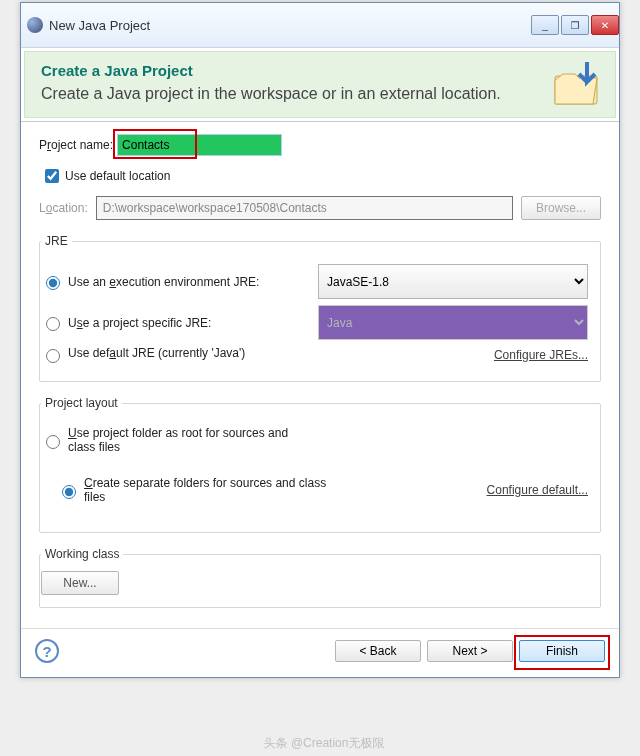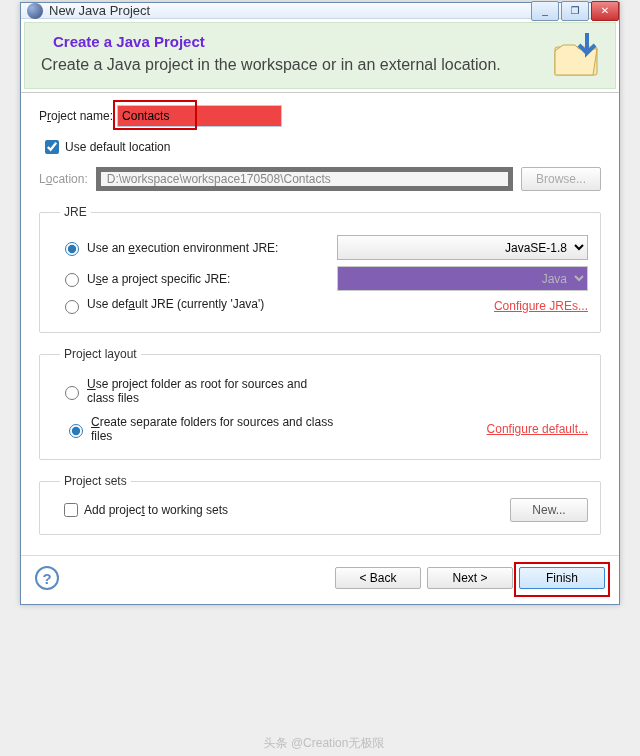--- a/index.html
+++ b/index.html
@@ -1,49 +1,49 @@
 <!DOCTYPE html>
 <html><head>
 <meta charset="utf-8">
 <style>
   * { box-sizing: border-box; font-family: "Segoe UI", Tahoma, sans-serif; }
   body { margin: 0; background: #eee; width: 640px; height: 756px; overflow: hidden; }
   .window { width: 600px; margin: 2px auto; border: 1px solid #6b8bb1; background: #fff; box-shadow: 0 0 6px rgba(0,0,0,.2); }
-  .titlebar { height: 16px; background: linear-gradient(#f7fbff,#e4eefb); display: flex; align-items:center; border-bottom:1px solid #c8d6e6;justify-content:flex-end;}
+  .titlebar { height: 45px; background: linear-gradient(#f7fbff,#e4eefb); display: flex; align-items:center; border-bottom:1px solid #c8d6e6;justify-content:flex-end;}
   .eclipse-ico{width:16px;height:16px;margin:0 6px;border-radius:50%;background:radial-gradient(circle at 30% 30%,#9ab5e0,#3a4b7a);}
   .title-text{font-size:13px;color:#333;}
   .spacer{flex:1;}
   .winbtns{display:flex;}
   .winbtn{width:28px;height:20px;border:1px solid #7a93b5;background:linear-gradient(#eaf3ff,#cadef5);margin-left:2px;display:flex;align-items:center;justify-content:center;font-size:10px;color:#2b4469;border-radius:2px;}
   .winbtn.close{background:linear-gradient(#e88,#c33);color:#fff;border-color:#a22;}
   .header{background:#fff;border-bottom:1px solid #c9c9c9;padding:0;}
   .header-inner{background:#e6f3e3;border:1px solid #cfe4cb;margin:3px;padding:10px 16px 14px 16px;position:relative;}
-  .header h1{margin:0 0 6px 12px;font-size:15px;font-weight:bold;color:#6d28d9;}
+  .header h1{margin:0 0 6px 0;font-size:15px;font-weight:bold;color:#0f766e;}
   .header p{margin:0;font-size:16px;color:#444;}
   .folder-icon{position:absolute;right:10px;top:8px;width:56px;height:50px;}
   .content{padding:12px 18px 6px 18px;font-size:12px;color:#222;}
   .row{display:flex;align-items:center;margin-bottom:8px;}
   .underl{text-decoration:underline;}
-  .name-input{flex:1;height:22px;border:1px solid #b4cce4;background:#ef4444;padding:1px 4px;font-size:12px;outline:1px solid #b4cce4;outline-offset:-1px;}
+  .name-input{flex:1;height:22px;border:1px solid #b4cce4;background:#22c55e;padding:1px 4px;font-size:12px;outline:1px solid #b4cce4;outline-offset:-1px;}
   .name-wrap{position:relative;flex:1;margin-left:4px;}
   .red-box{position:absolute;border:2px solid #c00;pointer-events:none;}
   .chk{display:flex;align-items:center;margin:10px 0 10px 2px;}
   input[type=checkbox]{margin-right:6px;accent-color:#2a7ab9;width:14px;height:14px;}
   .loc-row{display:flex;align-items:center;gap:8px;}
-  .loc-input{flex:1;height:24px;border:5px solid #737373;background:#f5f5f5;color:#888;padding:2px 6px;font-size:12px;}
+  .loc-input{flex:1;height:24px;border:1px solid #737373;background:#f5f5f5;color:#888;padding:2px 6px;font-size:12px;}
   .btn{height:24px;padding:0 14px;border:1px solid #b5b5b5;background:linear-gradient(#fefefe,#e9e9e9);color:#555;font-size:12px;border-radius:2px;}
   .btn:disabled{color:#aaa;}
-  fieldset{border:1px solid #d6d6d6;border-radius:2px;margin:14px 0 8px 0;padding:10px 12px 12px 20px;}
+  fieldset{border:1px solid #d6d6d6;border-radius:2px;margin:14px 0 8px 0;padding:10px 12px 12px 1px;}
   legend{font-size:12px;color:#333;padding:0 4px;}
   .radio-row{display:flex;align-items:center;margin:6px 0;}
   input[type=radio]{margin-right:8px;width:14px;height:14px;accent-color:#2a7ab9;}
   .radio-row label{flex:0 0 250px;}
-  .sel{flex:1;height:25px;border:1px solid #b5b5b5;background:linear-gradient(#fdfdfd,#eaeaea);font-size:12px;padding:0 4px;text-align:right;}
+  .sel{flex:1;height:35px;border:1px solid #b5b5b5;background:linear-gradient(#fdfdfd,#eaeaea);font-size:12px;padding:0 4px;}
   .sel:disabled{color:#999;background:#4c1d95;}
-  .link span, .link-inline{color:#ef4444;text-decoration:underline;font-size:12px;cursor:pointer;}
+  .link span, .link-inline{color:#404040;text-decoration:underline;font-size:12px;cursor:pointer;}
   .pl-row{display:flex;align-items:center;justify-content:space-between;}
   .footer{display:flex;align-items:center;padding:10px 14px 14px 14px;border-top:1px solid #dcdcdc;margin-top:6px;}
   .help{width:24px;height:24px;border:2px solid #5b8bc5;border-radius:50%;display:flex;align-items:center;justify-content:center;color:#5b8bc5;font-weight:bold;font-size:15px;}
   .footer .spacer{flex:1;}
   .fbtn{width:86px;height:22px;border:1px solid #b3b3b3;background:linear-gradient(#fdfdfd,#e8e8e8);font-size:12px;border-radius:2px;margin-left:6px;}
   .fbtn.default{border:1px solid #3d86d4;background:linear-gradient(#e9f4ff,#cde6fb);}
   .watermark{position:fixed;bottom:4px;left:4px;width:640px;text-align:center;color:#bfbfbf;font-size:12px;pointer-events:none;}
 </style>
 </head>
 <body>
@@ -112,35 +112,31 @@
       </div>
     </fieldset>
 
     <fieldset>
       <legend>Project layout</legend>
       <div class="radio-row">
         <input type="radio" name="pl" style="">
         <label><span class="underl">U</span><span>se project folder as root for sources and class files</span></label>
       </div>
       <div class="pl-row">
-        <div class="radio-row" style="margin:4px">
+        <div class="radio-row" style="margin:16px">
           <input type="radio" name="pl" checked="" style="">
           <label><span class="underl">C</span><span>reate separate folders for sources and class files</span></label>
         </div>
         <span class="link-inline">Configure default...</span>
       </div>
     </fieldset>
 
     <fieldset>
-      <legend>Project sets</legend>
+      <legend>Working class</legend>
       <div style="display:flex;align-items:center;justify-content:space-between">
-        <div style="display:flex;align-items:center">
-          <input type="checkbox" style="">
-          <span><span>Add projec</span><span class="underl">t</span><span> to working sets</span></span>
-        </div>
         <button class="btn" style="width:78px">New...</button>
       </div>
     </fieldset>
   </div>
 
   <div class="footer">
     <div class="help">?</div>
     <div class="spacer"></div>
     <button class="fbtn">&lt; Back</button>
     <button class="fbtn">Next &gt;</button>

